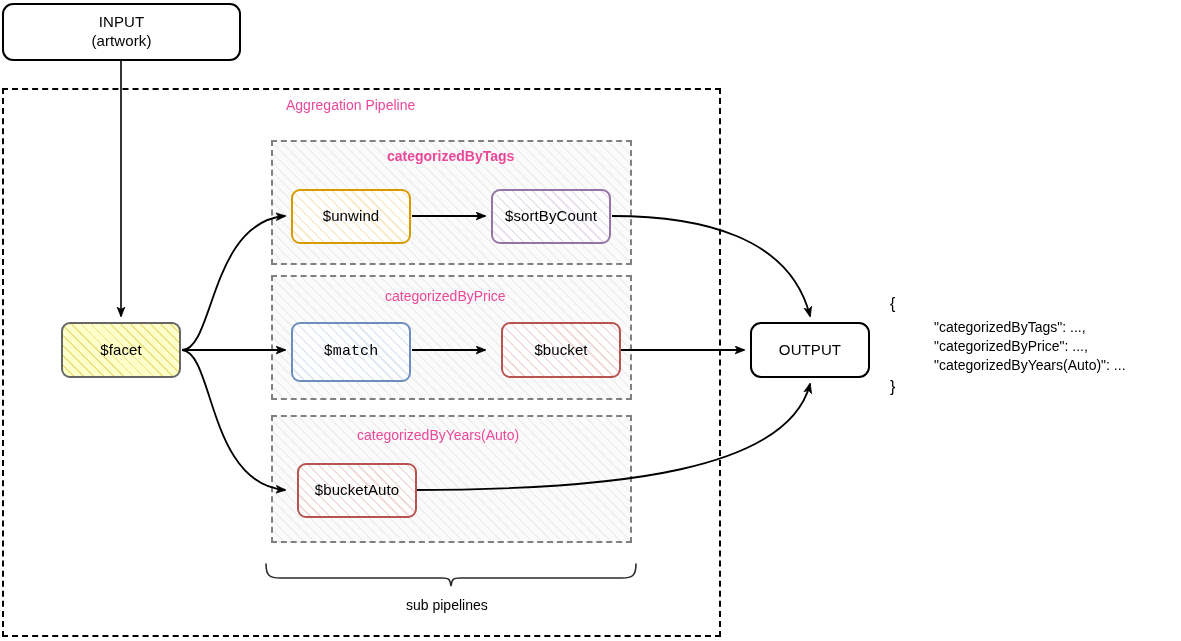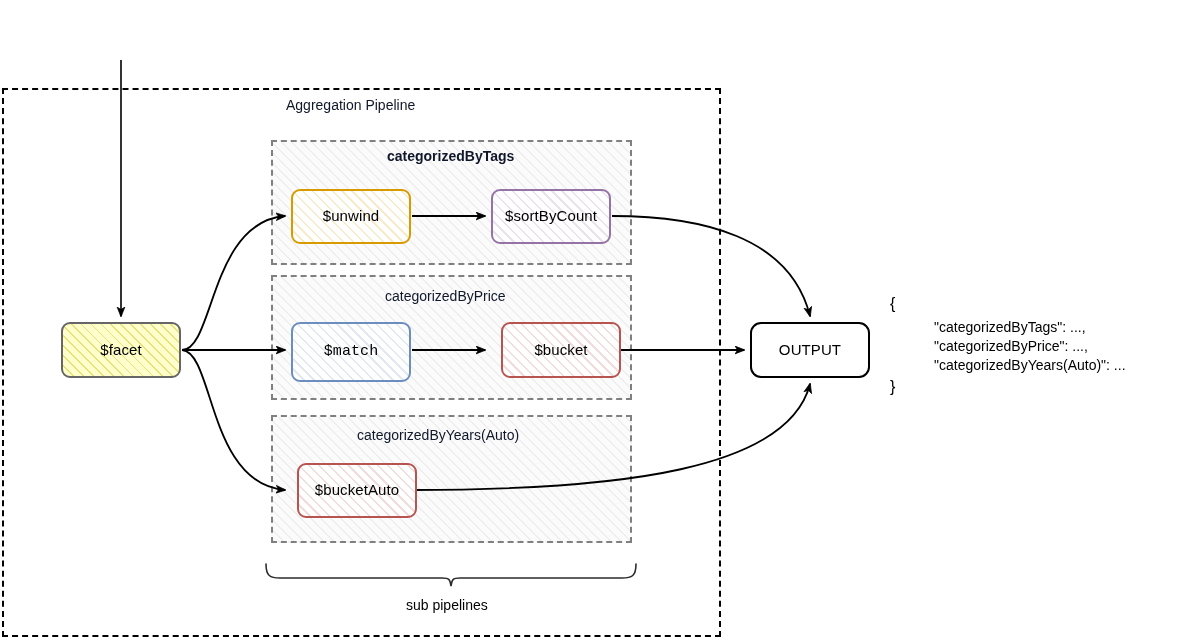--- a/index.html
+++ b/index.html
@@ -120,21 +120,21 @@
     background-image: repeating-linear-gradient(
       45deg,
       rgba(150, 150, 150, 0.13) 0px,
       rgba(150, 150, 150, 0.13) 1.4px,
       rgba(255, 255, 255, 0) 1.4px,
       rgba(255, 255, 255, 0) 7px);
   }
   .container-title {
     position: absolute;
     font-size: 14px;
-    color: #0f172a;
+    color: #ec4899;
     white-space: nowrap;
     z-index: 4;
   }
   .free-label {
     position: absolute;
     font-size: 14px;
     color: #000000;
     white-space: nowrap;
     z-index: 4;
   }
@@ -194,20 +194,24 @@
     <path d="M612,350 L744,350" fill="none" stroke="#000000" stroke-width="1.8" marker-end="url(#arrow)"></path>
 
     <path d="M412,490 C620,490 788,470 810,384" fill="none" stroke="#000000" stroke-width="1.8" marker-end="url(#arrow)"></path>
 
     <path d="M266,564 C266,576 270,578 280,578
              L442,578 C450,578 450,580 451,586
              C452,580 452,578 460,578
              L622,578 C632,578 636,576 636,564" fill="none" stroke="#2b2b2b" stroke-width="1.6" stroke-linecap="round"></path>
   </svg>
 
+  <div class="node terminal" style="left:2px; top:3px; width:239px; height:58px;">
+    <span class="node-label">INPUT
+(artwork)</span>
+  </div>
 
   <div class="node stage stage-facet" style="left:61px; top:322px; width:120px; height:56px;">
     <span class="node-label">$facet</span>
   </div>
 
   <div class="node stage stage-unwind" style="left:291px; top:189px; width:120px; height:55px;">
     <span class="node-label">$unwind</span>
   </div>
 
   <div class="node stage stage-sort" style="left:491px; top:189px; width:120px; height:55px;">

